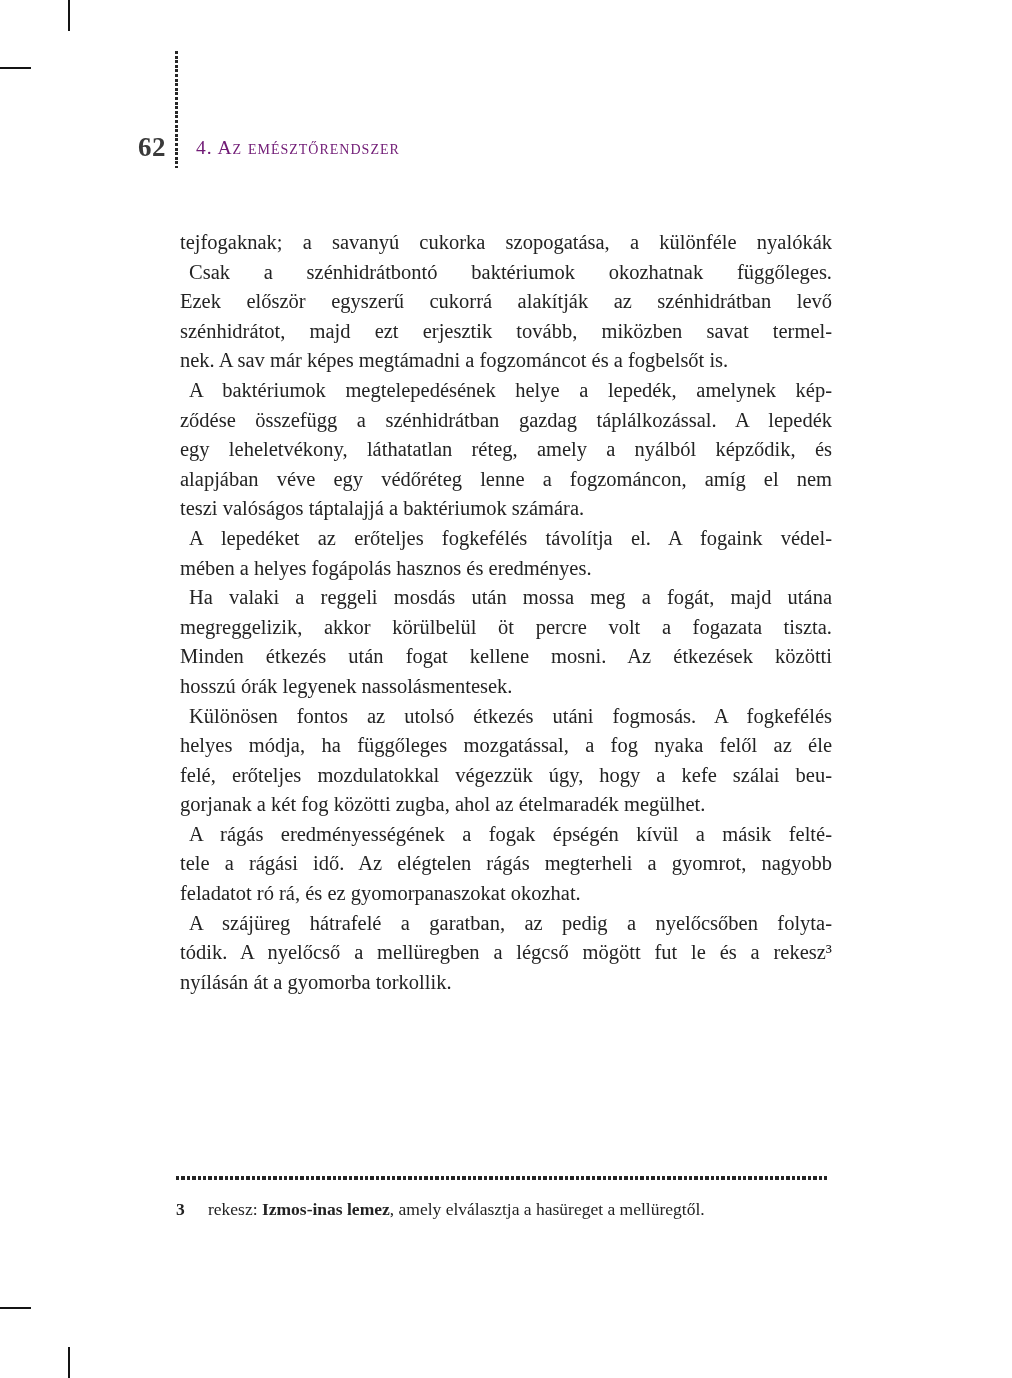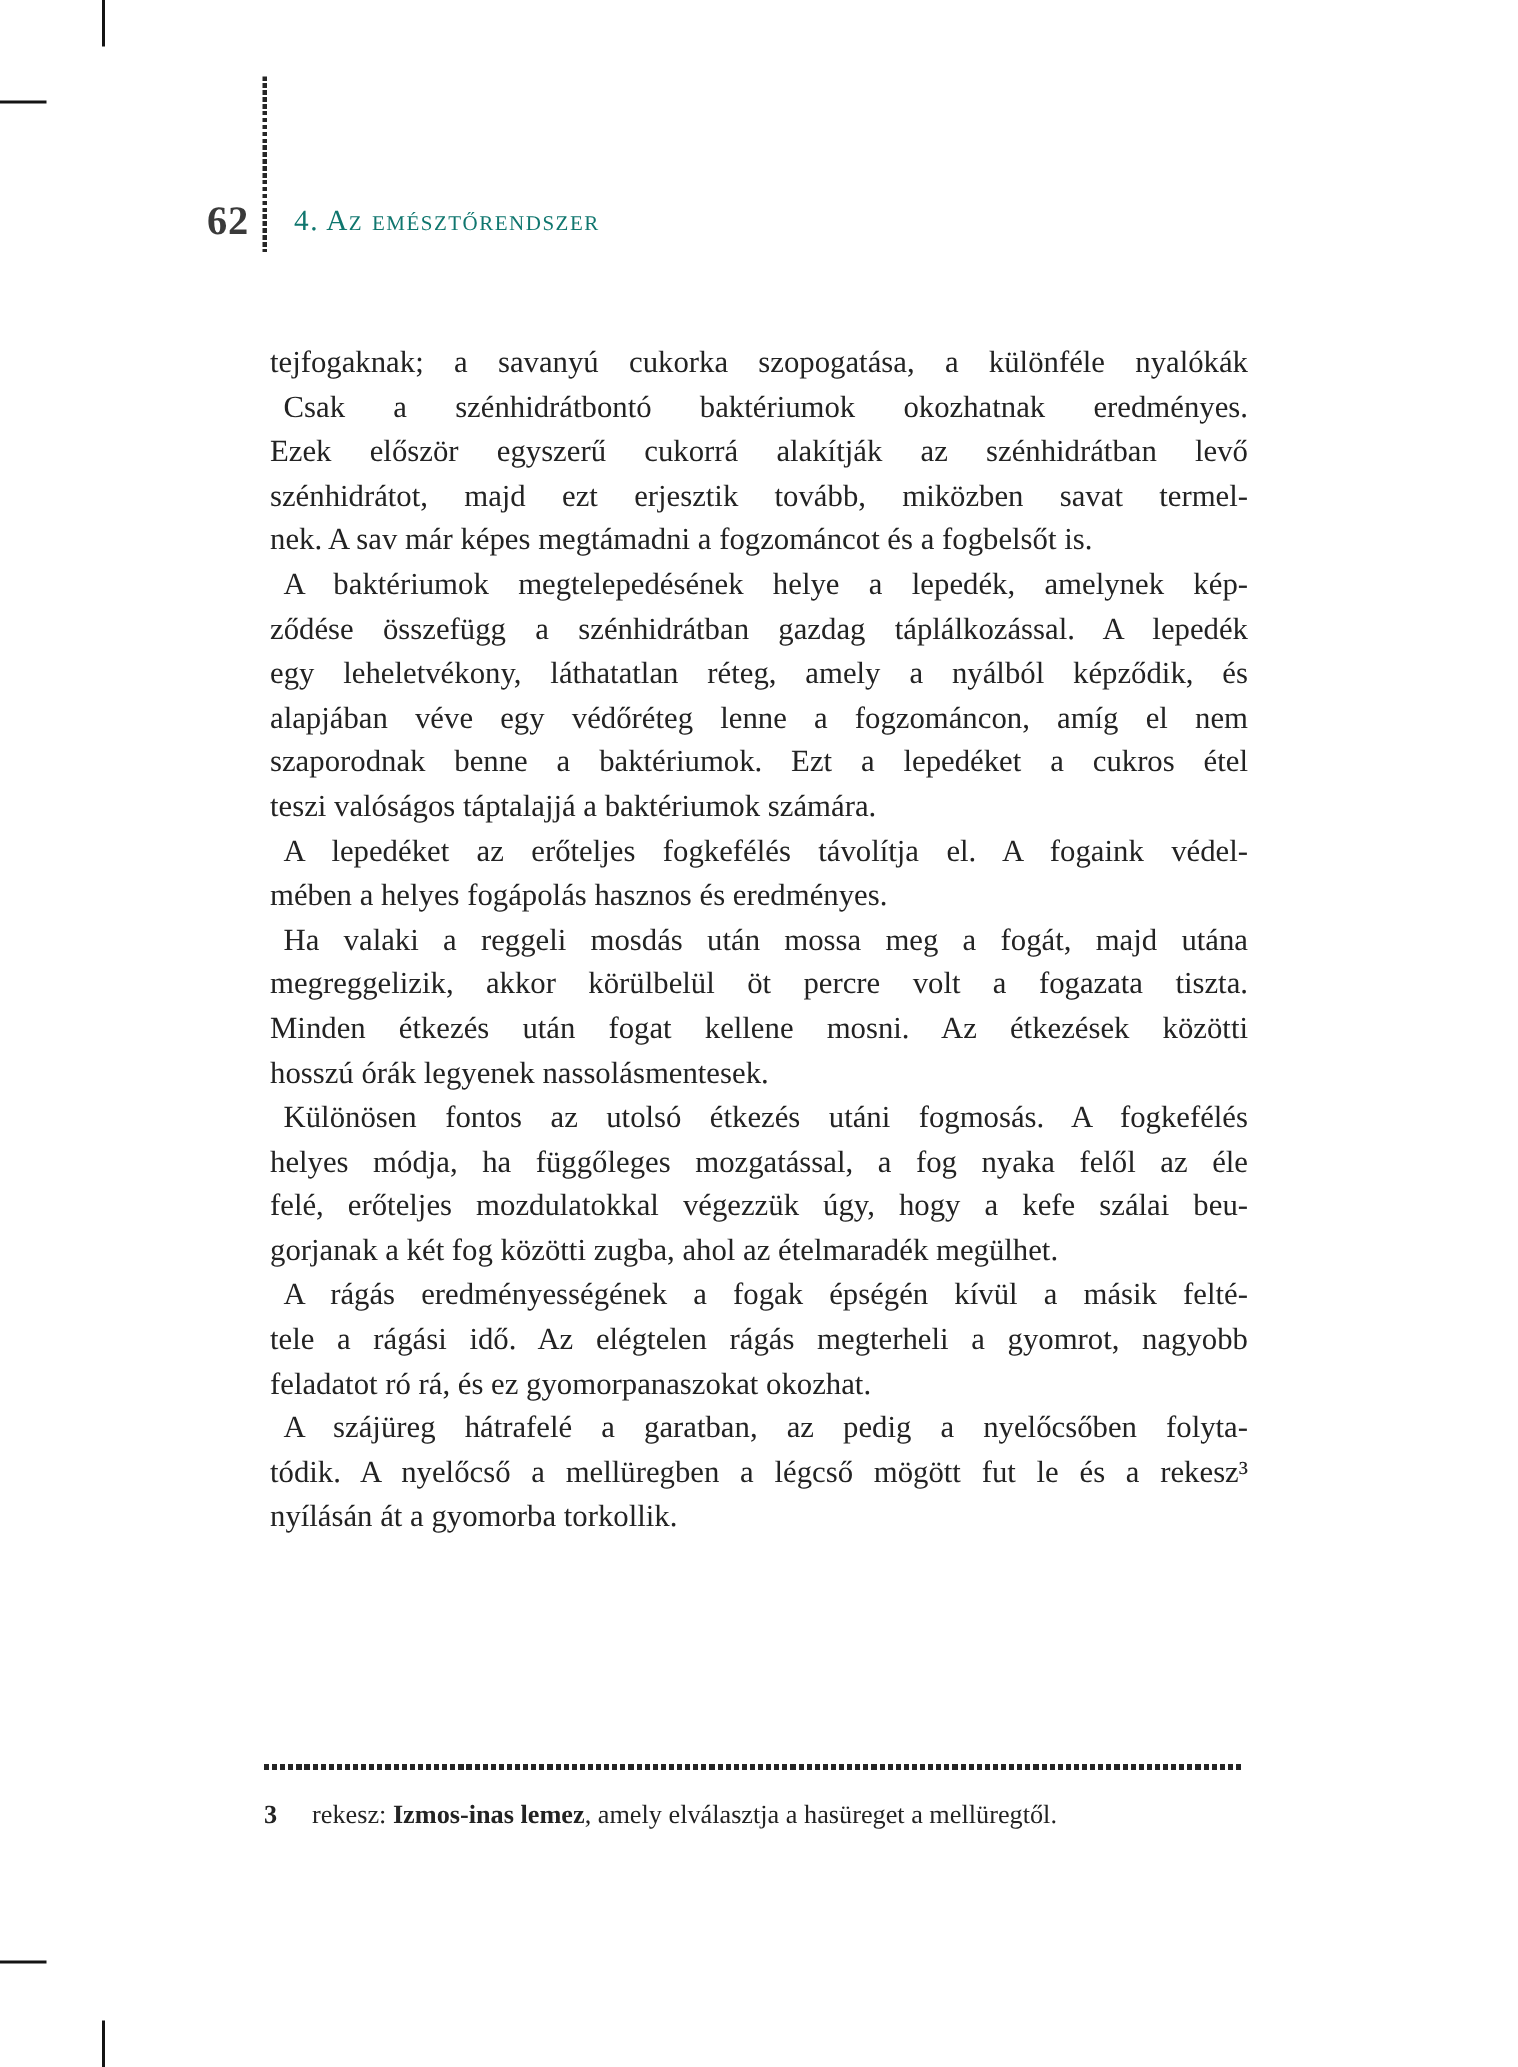--- a/index.html
+++ b/index.html
@@ -38,21 +38,21 @@
     left: 175px; top: 51px;
     width: 3px; height: 117px;
     background: repeating-linear-gradient(180deg, #262626 0 3px, transparent 3px 4.6px);
   }
   .runhead {
     position: absolute;
     left: 196px; top: 137px;
     font-size: 19.5px;
     font-variant: small-caps;
     letter-spacing: 1px;
-    color: #0f766e;
+    color: #701a75;
   }
 
   
   .bodytext {
     position: absolute;
     left: 180px; top: 228px;
     width: 652px;
     font-size: 20.5px;
     line-height: 29.6px;
     color: #232323;
@@ -98,31 +98,30 @@
 
   <div class="pagenum">62</div>
   <div class="head-rule"></div>
   <div class="runhead">4. Az emésztőrendszer</div>
 
   <div class="bodytext">
       <div class="para">
         <div class="line">tejfogaknak; a savanyú cukorka szopogatása, a különféle nyalókák</div>
       </div>
       <div class="para">
-        <div class="line ind">Csak a szénhidrátbontó baktériumok okozhatnak eredményes.</div>
+        <div class="line ind">Csak a szénhidrátbontó baktériumok okozhatnak függőleges.</div>
         <div class="line">Ezek először egyszerű cukorrá alakítják az szénhidrátban levő</div>
         <div class="line">szénhidrátot, majd ezt erjesztik tovább, miközben savat termel-</div>
         <div class="line pl">nek. A sav már képes megtámadni a fogzománcot és a fogbelsőt is.</div>
       </div>
       <div class="para">
         <div class="line ind">A baktériumok megtelepedésének helye a lepedék, amelynek kép-</div>
         <div class="line">ződése összefügg a szénhidrátban gazdag táplálkozással. A lepedék</div>
         <div class="line">egy leheletvékony, láthatatlan réteg, amely a nyálból képződik, és</div>
         <div class="line">alapjában véve egy védőréteg lenne a fogzománcon, amíg el nem</div>
-        <div class="line">szaporodnak benne a baktériumok. Ezt a lepedéket a cukros étel</div>
         <div class="line pl">teszi valóságos táptalajjá a baktériumok számára.</div>
       </div>
       <div class="para">
         <div class="line ind">A lepedéket az erőteljes fogkefélés távolítja el. A fogaink védel-</div>
         <div class="line pl">mében a helyes fogápolás hasznos és eredményes.</div>
       </div>
       <div class="para">
         <div class="line ind">Ha valaki a reggeli mosdás után mossa meg a fogát, majd utána</div>
         <div class="line">megreggelizik, akkor körülbelül öt percre volt a fogazata tiszta.</div>
         <div class="line">Minden étkezés után fogat kellene mosni. Az étkezések közötti</div>

